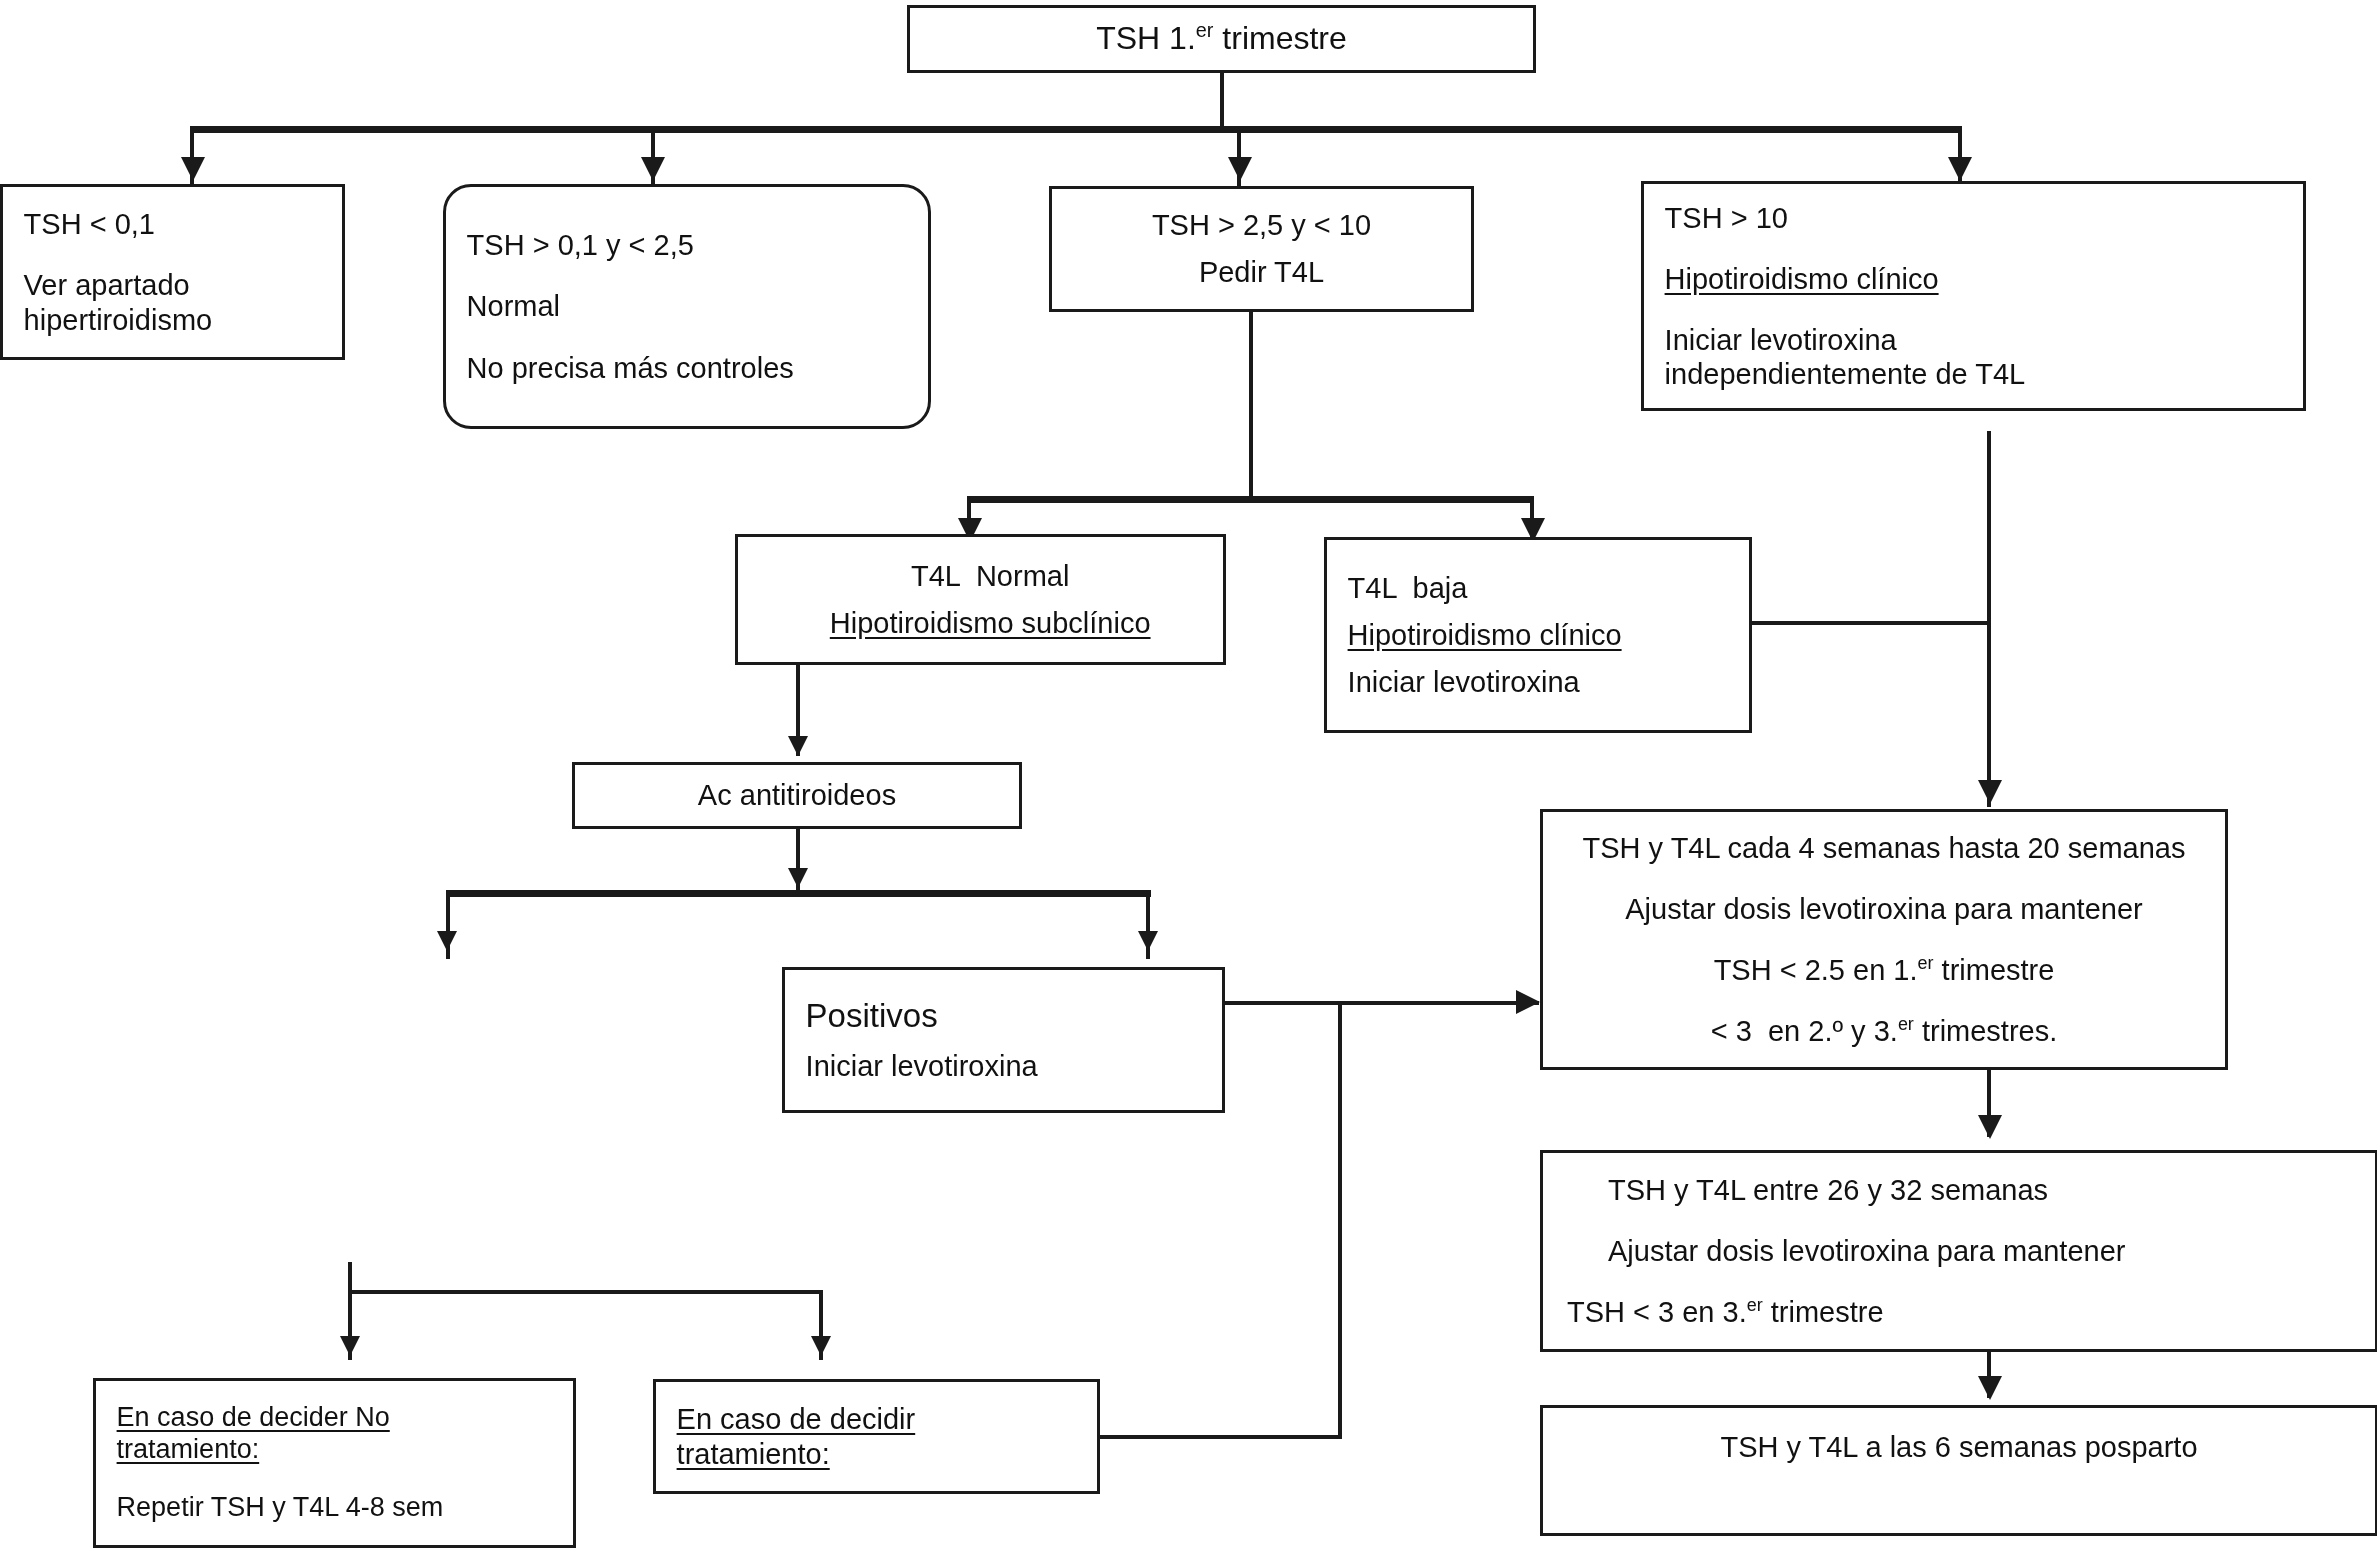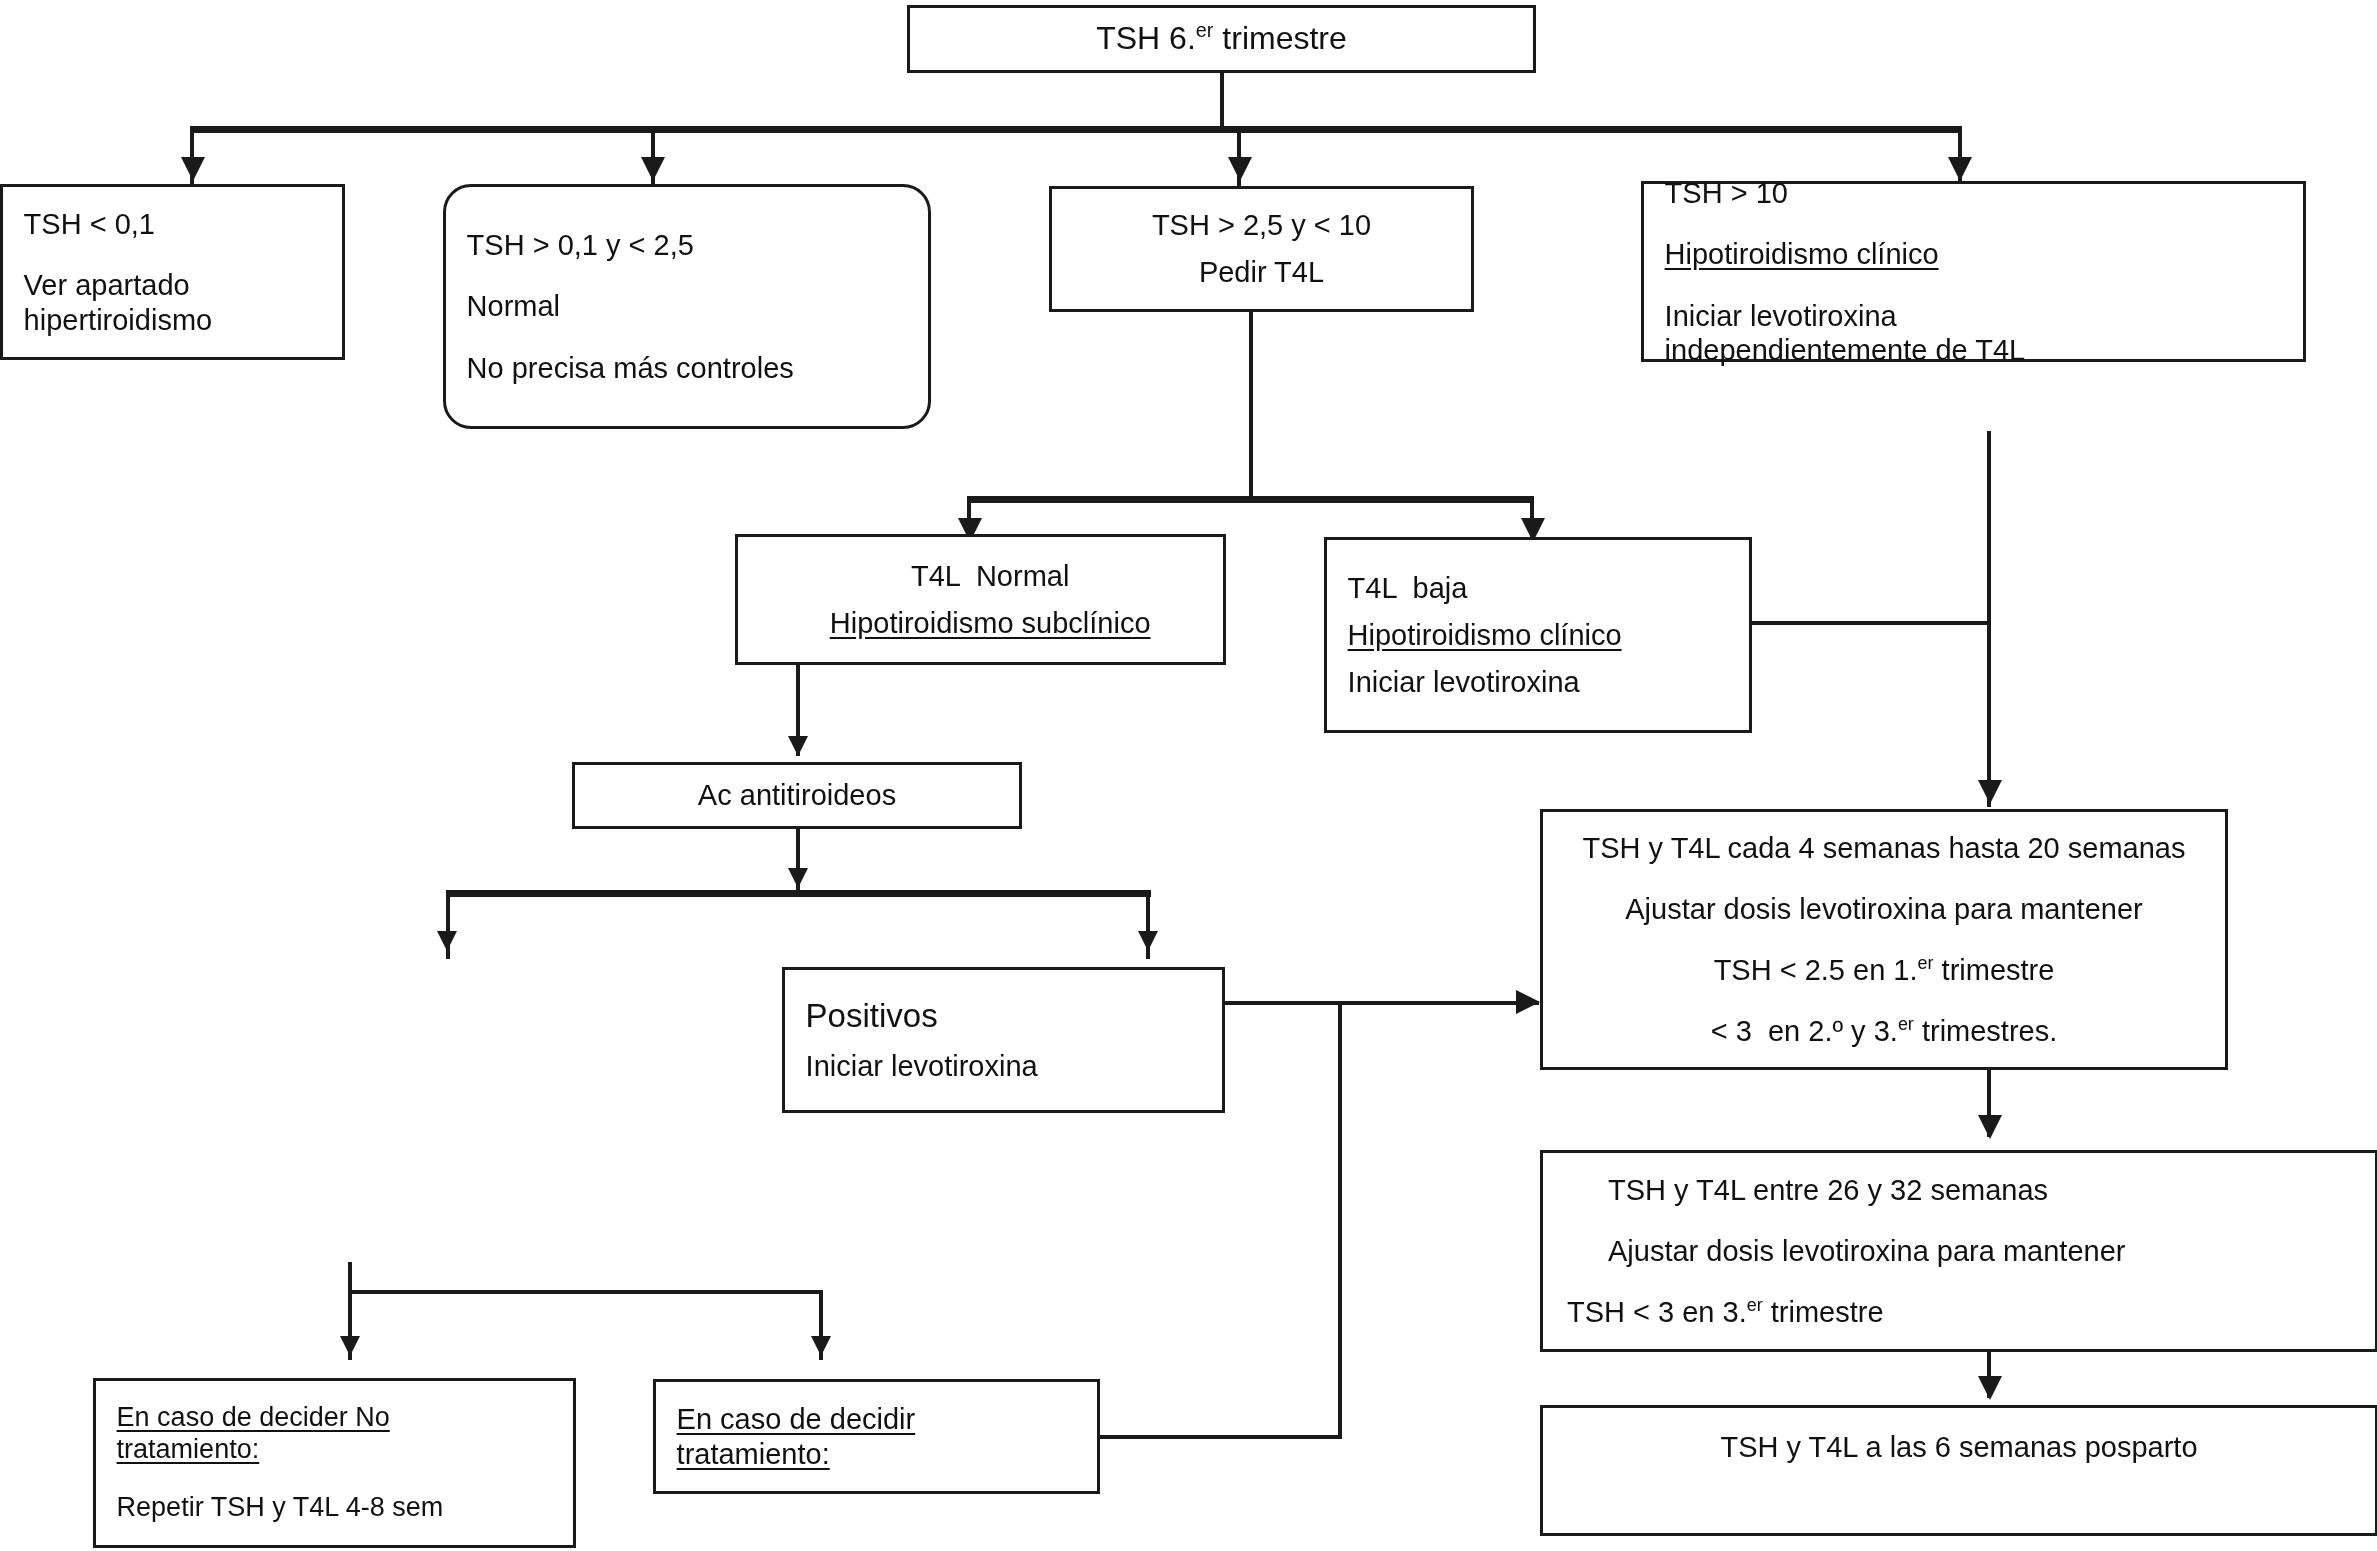--- a/index.html
+++ b/index.html
@@ -70,21 +70,21 @@
     border-left: 24px solid #1a1a1a;
     z-index: 3;
   }
 </style>
 </head>
 <body>
 
 <div id="canvas">
 
   <div class="node al-center pad-c" style="left:907px; top:4.8px; width:629px; height:68px; font-size:32px;">
-    <span class="ln"><span>TSH 6.</span><sup>er</sup><span> trimestre</span></span>
+    <span class="ln"><span>TSH 1.</span><sup>er</sup><span> trimestre</span></span>
   </div>
 
   <div class="vline" style="left:1220px; top:73px; width:4px; height:56px;"></div>
 
   <div class="hline hthick" style="left:190px; top:126px; width:1772px;"></div>
 
   <div class="vline" style="left:190px; top:126px; height:63px;"></div>
   <div class="arrow-d" style="left:181px; top:157px;"></div>
 
   <div class="vline" style="left:651px; top:126px; height:63px;"></div>
@@ -106,21 +106,21 @@
     <span class="ln">TSH &gt; 0,1 y &lt; 2,5</span>
     <span class="ln gap-m">Normal</span>
     <span class="ln gap-m">No precisa más controles</span>
   </div>
 
   <div class="node al-center pad-c" style="left:1049px; top:186px; width:425px; height:126px; font-size:29px;">
     <span class="ln">TSH &gt; 2,5 y &lt; 10</span>
     <span class="ln gap-s">Pedir T4L</span>
   </div>
 
-  <div class="node al-left pad-l" style="left:1641px; top:181px; width:665px; height:181px; font-size:29px;">
+  <div class="node al-left pad-l" style="left:1641px; top:181px; width:665px; height:230px; font-size:29px;">
     <span class="ln">TSH &gt; 10</span>
     <span class="ln gap-m u">Hipotiroidismo clínico</span>
     <span class="ln gap-m">Iniciar levotiroxina</span>
     <span class="ln">independientemente de T4L</span>
   </div>
 
   <div class="vline" style="left:1249px; top:312px; height:188px;"></div>
   <div class="hline hthick" style="left:967px; top:496px; width:567px;"></div>
   <div class="vline" style="left:967px; top:496px; height:45px;"></div>
   <div class="arrow-d" style="left:958px; top:518px;"></div>

